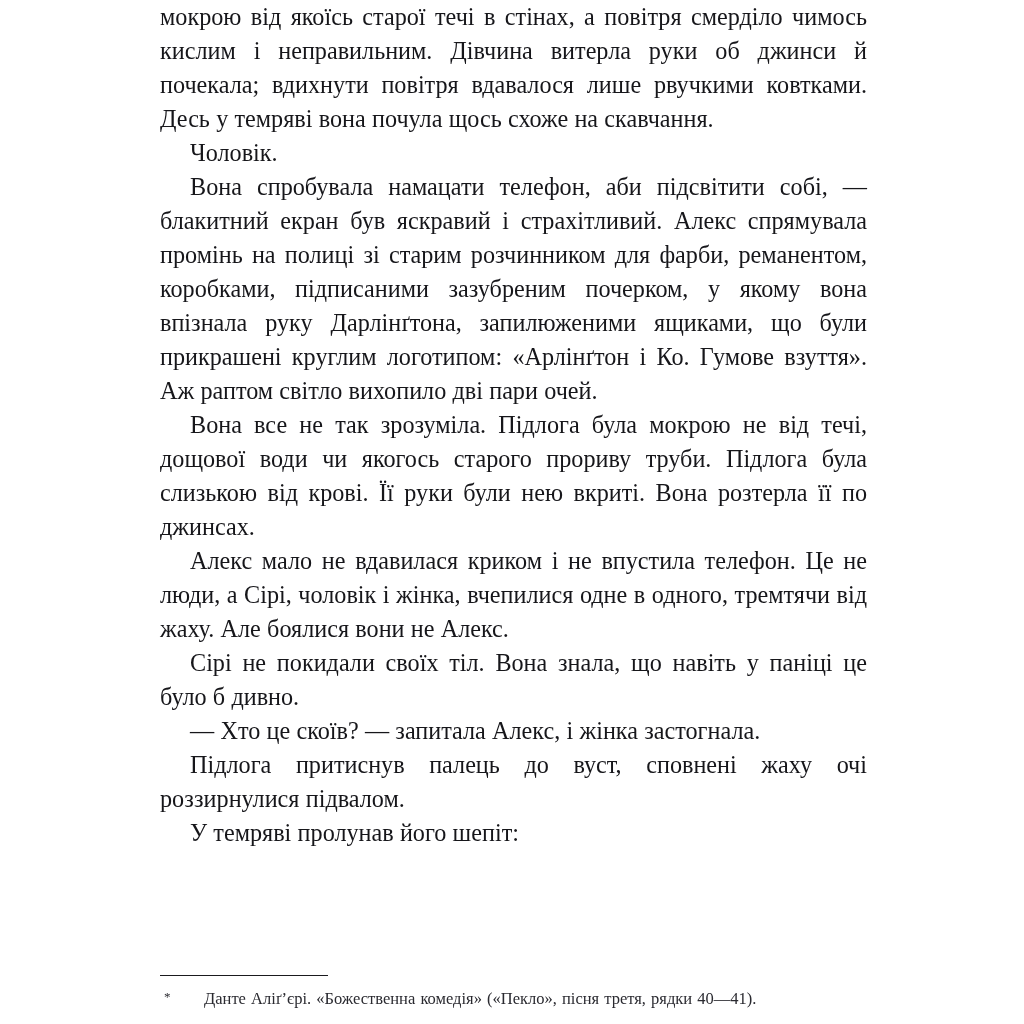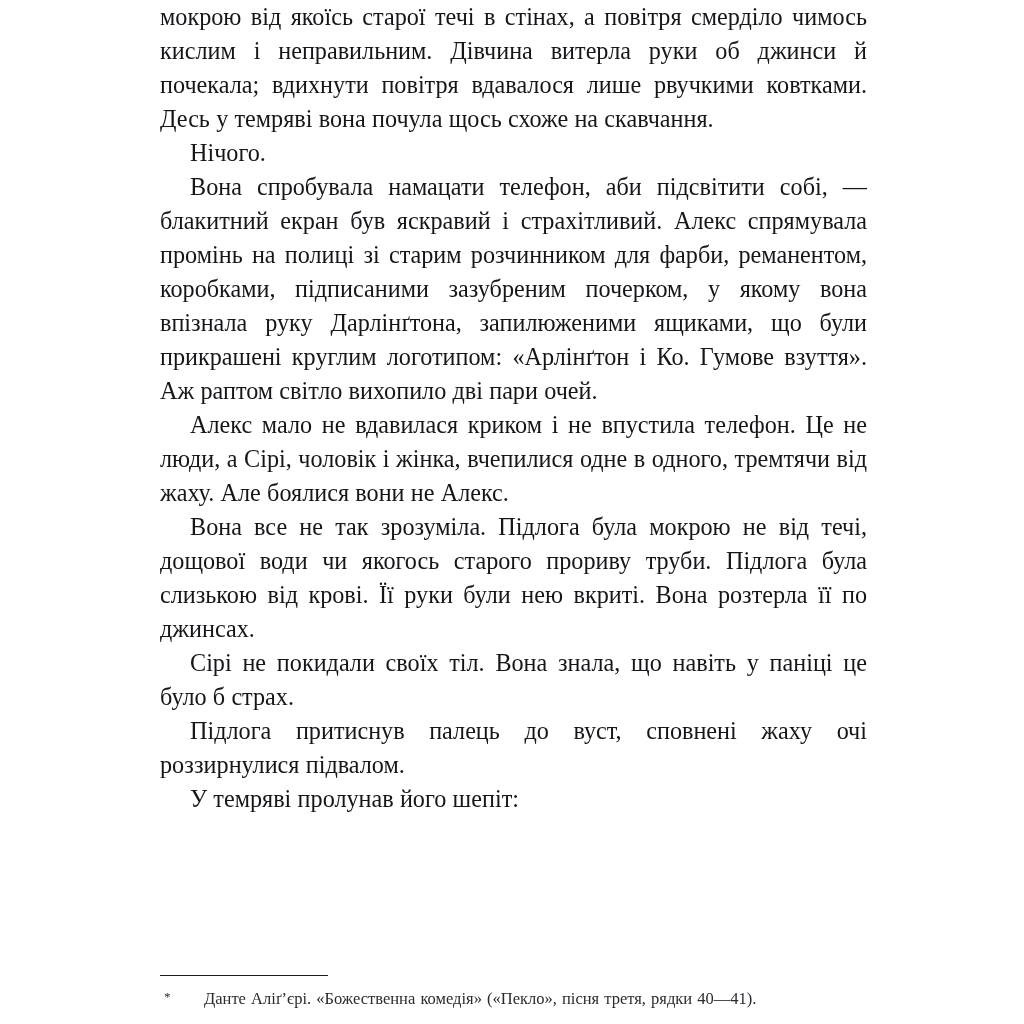--- a/index.html
+++ b/index.html
@@ -90,27 +90,28 @@
   }
 </style>
 </head>
 <body>
 
 <div class="page">
 
   <div class="text-column">
 
     <p class="para continued">мокрою від якоїсь старої течі в стінах, а повітря смерділо чимось кислим і неправильним. Дівчина витерла руки об джинси й почекала; вдихнути повітря вдавалося лише рвучкими ковтками. Десь у темряві вона почула щось схоже на скавчання.</p>
-    <p class="para">Нічого.</p>
+    <p class="para">Чоловік.</p>
     <p class="para">Вона спробувала намацати телефон, аби підсвітити собі, — блакитний екран був яскравий і страхітливий. Алекс спрямувала промінь на полиці зі старим розчинником для фарби, реманентом, коробками, підписаними зазубреним почерком, у якому вона впізнала руку Дарлінґтона, запилюженими ящиками, що були прикрашені круглим логотипом: «Арлінґтон і Ко. Гумове взуття». Аж раптом світло вихопило дві пари очей.</p>
+    <p class="para">Вона все не так зрозуміла. Підлога була мокрою не від течі, дощової води чи якогось старого прориву труби. Підлога була слизькою від крові. Її руки були нею вкриті. Вона розтерла її по джинсах.</p>
     <p class="para">Алекс мало не вдавилася криком і не впустила телефон. Це не люди, а Сірі, чоловік і жінка, вчепилися одне в одного, тремтячи від жаху. Але боялися вони не Алекс.</p>
-    <p class="para">Вона все не так зрозуміла. Підлога була мокрою не від течі, дощової води чи якогось старого прориву труби. Підлога була слизькою від крові. Її руки були нею вкриті. Вона розтерла її по джинсах.</p>
 
 
-    <p class="para">Сірі не покидали своїх тіл. Вона знала, що навіть у паніці це було б страх.</p>
+    <p class="para">Сірі не покидали своїх тіл. Вона знала, що навіть у паніці це було б дивно.</p>
+    <p class="para">— Хто це скоїв? — запитала Алекс, і жінка застогнала.</p>
     <p class="para">Підлога притиснув палець до вуст, сповнені жаху очі роззирнулися підвалом.</p>
     <p class="para">У темряві пролунав його шепіт:</p>
 
   </div>
 
   <div class="footnote-area">
     <hr class="footnote-rule">
     <p class="footnote"><span class="footnote-marker">*</span><span>Данте Аліґ’єрі. «Божественна комедія» («Пекло», пісня третя, рядки 40—41).</span></p>
   </div>
 

